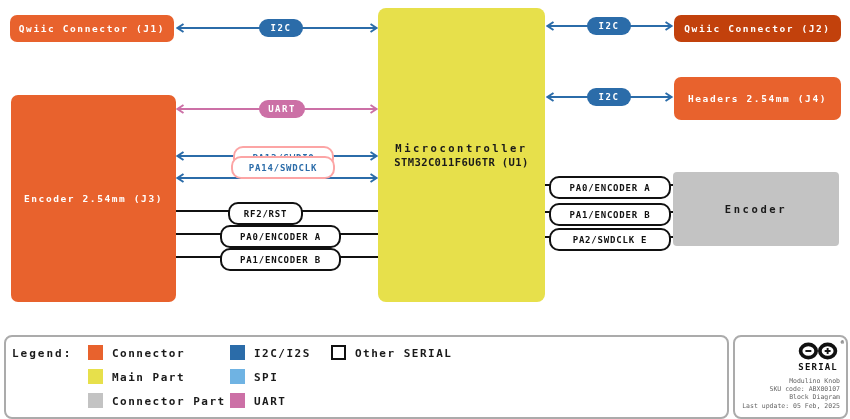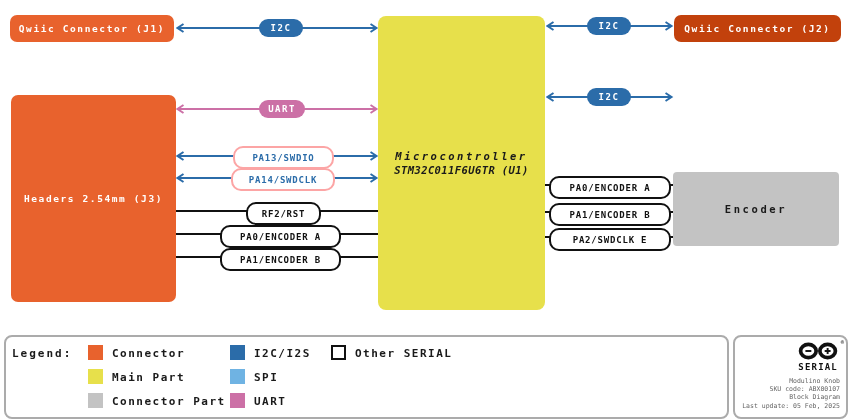--- a/index.html
+++ b/index.html
@@ -13,44 +13,44 @@
   .box {
     position:absolute; display:flex; align-items:center; justify-content:center;
     text-align:center; font-weight:bold; border-radius:7px; z-index:2; white-space:nowrap;
   }
   .box.connector { color:#ffffff; font-size:9.5px; letter-spacing:1.6px; }
   .box-j1 { left:10px;  top:15px;  width:164px; height:27px; }
   .box-j2 { left:674px; top:15px;  width:167px; height:27px; }
   .box-j4 { left:674px; top:77px;  width:167px; height:43px; }
   .box-j3 { left:11px;  top:95px;  width:165px; height:207px; }
   .box-mcu {
-    left:378px; top:16px; width:167px; height:294px; color:#1a1a1a;
-    font-size:10.5px; flex-direction:column; gap:2px; border-radius:8px;font-style:italic;
+    left:378px; top:8px; width:167px; height:294px; color:#1a1a1a;
+    font-size:10.5px; flex-direction:column; gap:2px; border-radius:8px;
   }
   .mcu-line1 { letter-spacing:2.5px; }
   .mcu-line2 { letter-spacing:0.4px; }
   .box-encoder { left:673px; top:172px; width:166px; height:74px; color:#1a1a1a;
                  font-size:10.5px; letter-spacing:2.6px; border-radius:4px; }
 
   
   .pill {
     position:absolute; display:flex; align-items:center; justify-content:center;
     font-weight:bold; border-radius:10px; z-index:3; white-space:nowrap;
   }
   .pill-solid { color:#ffffff; font-size:9px; letter-spacing:1.5px; }
   .pill-outline-blue  { background:#fff; border:2px solid #fca5a5; color:#2B6CA9; font-size:9px; letter-spacing:0.8px; }
   .pill-outline-black { background:#fff; border:2px solid #111111; color:#111111; font-size:9px; letter-spacing:0.8px; }
 
   .p-i2c-j1 { left:259px; top:19px;  width:44px;  height:18px; }
   .p-i2c-j2 { left:587px; top:17px;  width:44px;  height:18px; }
   .p-i2c-j4 { left:587px; top:88px;  width:44px;  height:18px; }
   .p-uart   { left:259px; top:100px; width:46px;  height:18px; }
   .p-swdio  { left:233px; top:146px; width:97px;  height:19px; }
-  .p-swdclk { left:231px; top:168px; width:100px; height:19px; }
-  .p-rst    { left:246px; top:202px; width:71px;  height:19px; }
+  .p-swdclk { left:231px; top:156px; width:100px; height:19px; }
+  .p-rst    { left:228px; top:202px; width:71px;  height:19px; }
   .p-enca-l { left:220px; top:225px; width:117px; height:19px; }
   .p-encb-l { left:220px; top:248px; width:117px; height:19px; }
   .p-enca-r { left:549px; top:176px; width:118px; height:19px; }
   .p-encb-r { left:549px; top:203px; width:118px; height:19px; }
   .p-ence-r { left:549px; top:228px; width:118px; height:19px; }
 
   
   .legend-box { position:absolute; left:4px; top:335px; width:721px; height:80px;
                 border:2px solid #ABABAB; border-radius:8px; background:#fff; z-index:2; }
   .logo-box   { position:absolute; left:733px; top:335px; width:111px; height:80px;
@@ -106,21 +106,22 @@
     <line x1="176" y1="211" x2="378" y2="211" stroke="#111111" stroke-width="2.2"></line>
     <line x1="176" y1="234" x2="378" y2="234" stroke="#111111" stroke-width="2.2"></line>
     <line x1="176" y1="257" x2="378" y2="257" stroke="#111111" stroke-width="2.2"></line>
     <line x1="545" y1="185" x2="673" y2="185" stroke="#111111" stroke-width="2.2"></line>
     <line x1="545" y1="212" x2="673" y2="212" stroke="#111111" stroke-width="2.2"></line>
     <line x1="545" y1="237" x2="673" y2="237" stroke="#111111" stroke-width="2.2"></line>
   </svg>
 
   <div class="box connector box-j1" style="background-color: rgb(232, 98, 45);">Qwiic Connector (J1)</div>
   <div class="box connector box-j2" style="background-color: #c2410c;">Qwiic Connector (J2)</div>
-  <div class="box connector box-j3" style="background-color: rgb(232, 98, 45);">Headers 2.54mm (J3)</div>
+  <div class="box connector box-j4" style="background-color: rgb(232, 98, 45);">Headers 2.54mm (J4)</div>
+  <div class="box connector box-j3" style="background-color: rgb(232, 98, 45);">Encoder 2.54mm (J3)</div>
 
   <div class="box box-mcu" style="background-color: rgb(231, 224, 75);">
     <span class="mcu-line1">Microcontroller</span>
     <span class="mcu-line2">STM32C011F6U6TR (U1)</span>
   </div>
 
   <div class="box box-encoder" style="background-color: rgb(195, 195, 195);">Encoder</div>
 
   <div class="pill pill-solid p-i2c-j1" style="background-color: rgb(43, 108, 169);">I2C</div>
   <div class="pill pill-solid p-i2c-j2" style="background-color: rgb(43, 108, 169);">I2C</div>

